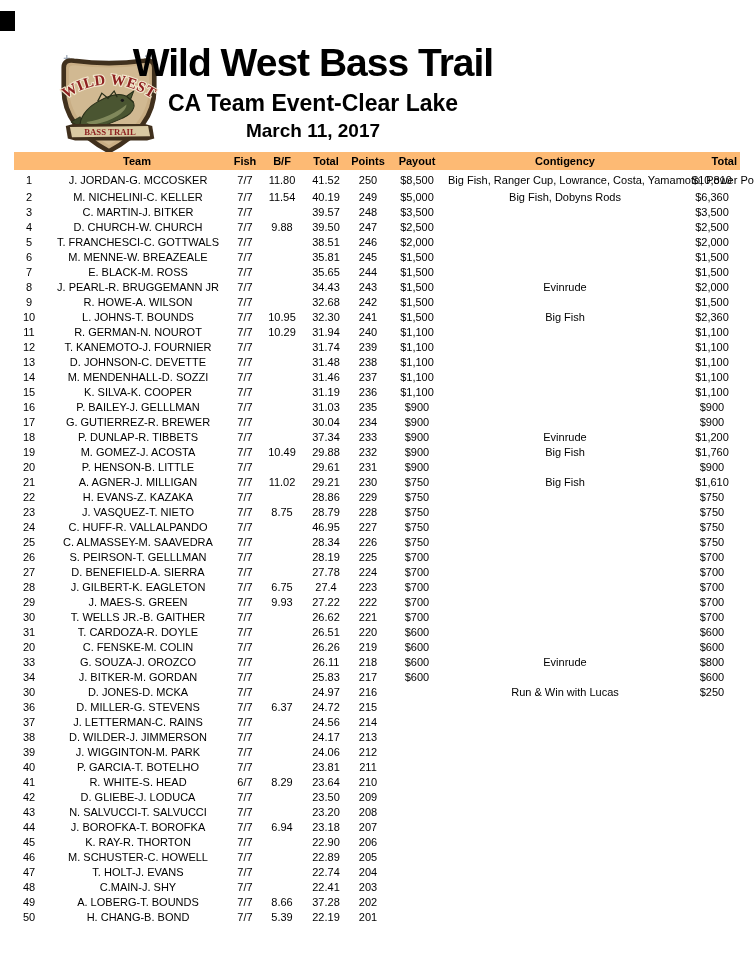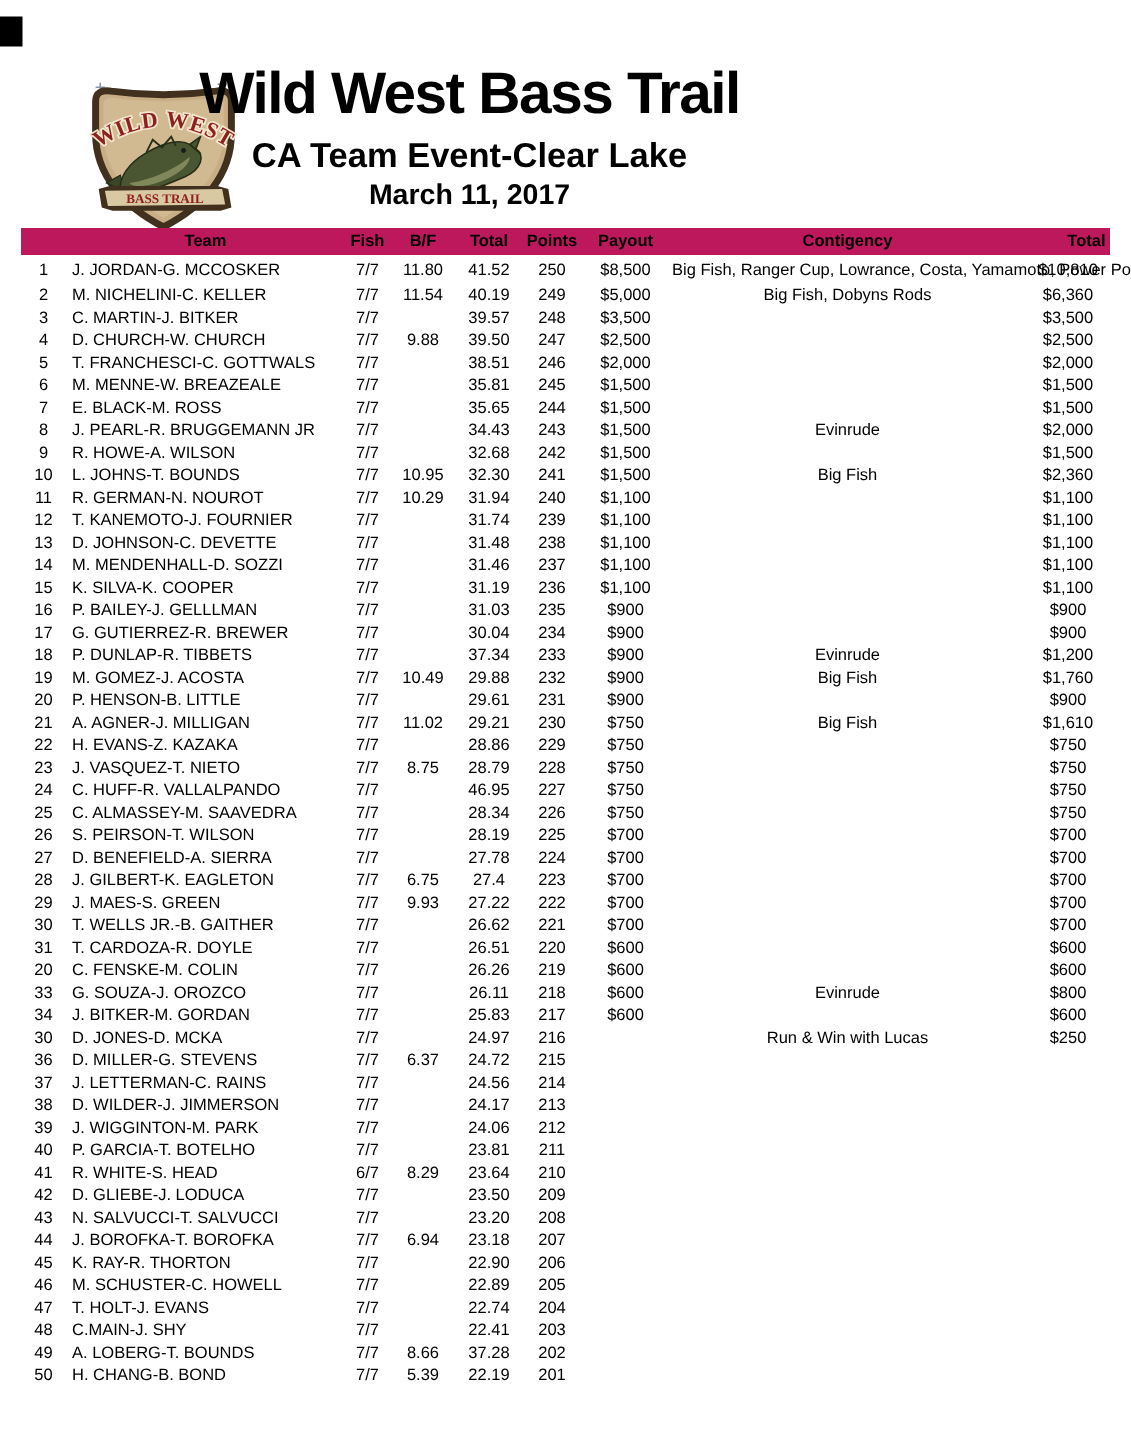--- a/index.html
+++ b/index.html
@@ -32,34 +32,34 @@
   table.results col.c-team  { width:186px; }
   table.results col.c-fish  { width:30px; }
   table.results col.c-bf    { width:44px; }
   table.results col.c-total { width:44px; }
   table.results col.c-pts   { width:40px; }
   table.results col.c-pay   { width:58px; }
   table.results col.c-cont  { width:238px; }
   table.results col.c-tot2  { width:56px; }
 
   table.results thead th {
-    background:#be185d;
+    background:#fdba74;
     font-size:11px; font-weight:bold;
     height:16px; padding:1px 2px;
     text-align:center; white-space:nowrap;margin-top:42px;
   }
   table.results thead th.h-team { text-align:center; }
   table.results thead th.h-tot2 { text-align:right; padding-right:3px; }
 
   table.results td {
     font-size:11px; line-height:15px; height:15px;
     padding:0 2px; white-space:nowrap; vertical-align:middle;
     text-align:center;
   }
-  table.results td.col-team  { text-align:left; padding-left:4px; }
+  table.results td.col-team  { text-align:center; padding-left:4px; }
   table.results tbody tr.first-row td { padding-top:3px; padding-bottom:2px; }
 </style>
 </head>
 <body>
 
 <div class="corner-artifact"></div>
 
 <div class="logo-wrap">
   <svg viewBox="0 0 110 105" width="114" height="108">
     <defs>
@@ -397,21 +397,21 @@
         <td class="col-fish">7/7</td>
         <td class="col-bf"></td>
         <td class="col-total">28.34</td>
         <td class="col-points">226</td>
         <td class="col-payout">$750</td>
         <td class="col-contingency"></td>
         <td class="col-total2">$750</td>
       </tr>
       <tr>
         <td class="col-rank">26</td>
-        <td class="col-team">S. PEIRSON-T. WILSON</td>
+        <td class="col-team">S. PEIRSON-T. GELLLMAN</td>
         <td class="col-fish">7/7</td>
         <td class="col-bf"></td>
         <td class="col-total">28.19</td>
         <td class="col-points">225</td>
         <td class="col-payout">$700</td>
         <td class="col-contingency"></td>
         <td class="col-total2">$700</td>
       </tr>
       <tr>
         <td class="col-rank">27</td>

